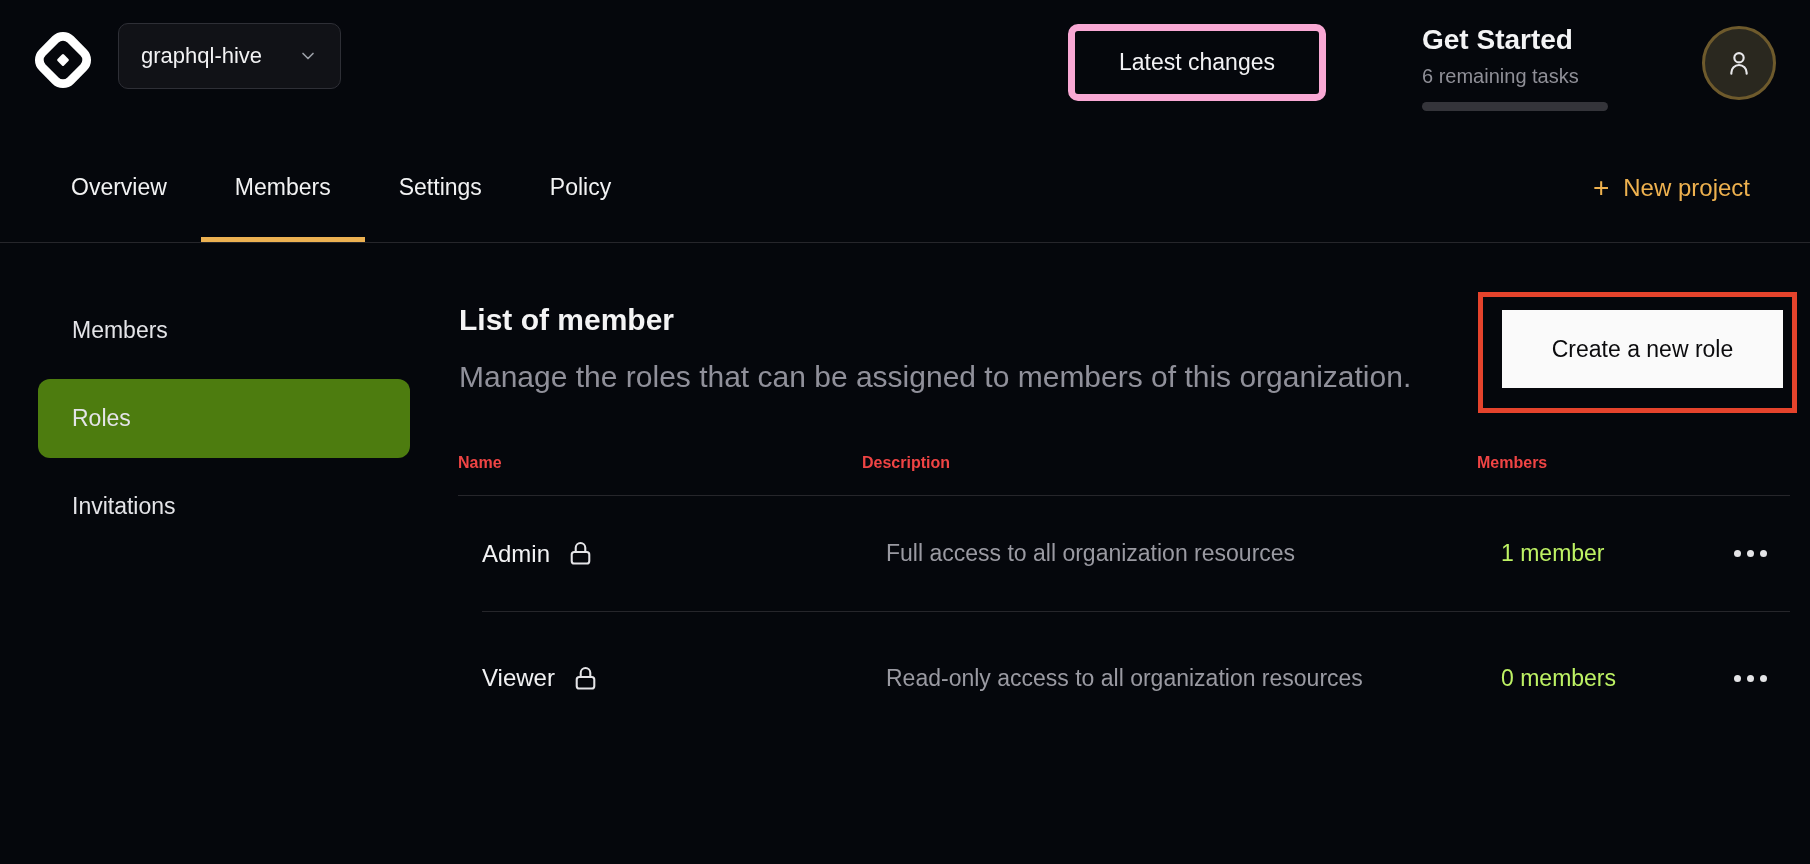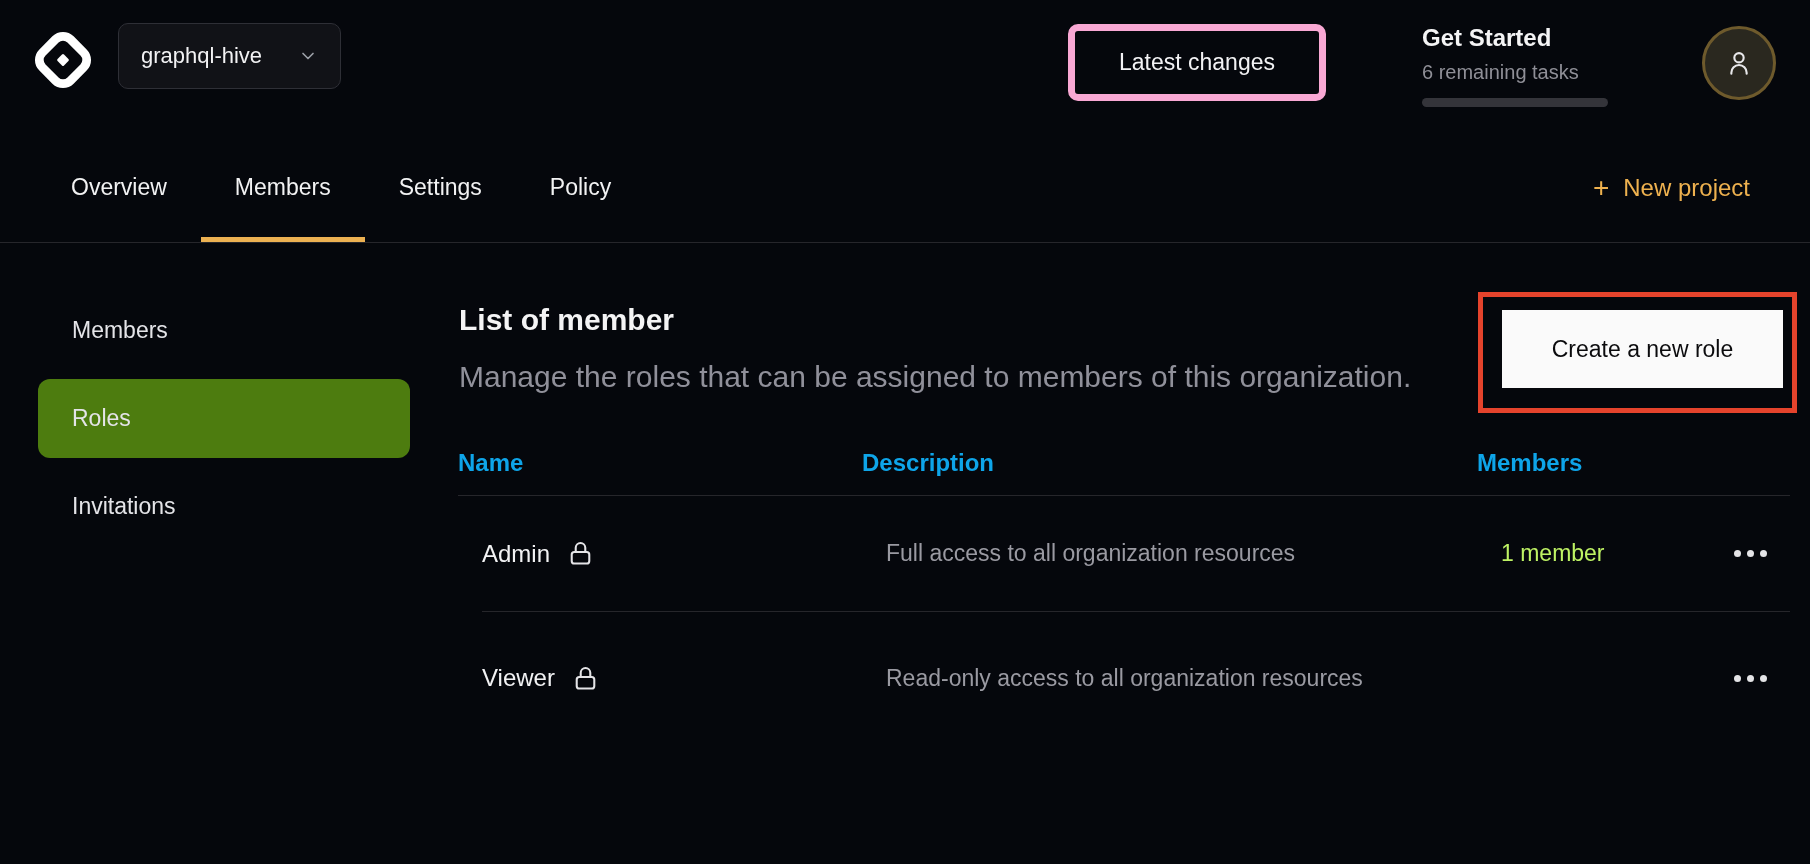--- a/index.html
+++ b/index.html
@@ -19,21 +19,21 @@
   }
   .org-btn .org-name { font-size: 22px; font-weight: 500; color: #f2f2f4; }
   .chev { width: 20px; height: 20px; margin-left: auto; }
   .latest-btn {
     position: absolute; left: 1068px; top: 24px; width: 258px; height: 77px;
     background: transparent; border: 7px solid #f9a8d4; border-radius: 10px;
     display: flex; align-items: center; justify-content: center;
     font-size: 23px; color: #f2f2f4; font-family: "Liberation Sans", sans-serif; cursor: pointer;
   }
   .get-started { position: absolute; left: 1422px; top: 24px; width: 190px; }
-  .gs-title { font-size: 24px; font-weight: 700; color: #f4f4f5; }
+  .gs-title { font-size: 28px; font-weight: 700; color: #f4f4f5; }
   .gs-sub { margin-top: 9px; font-size: 20px; color: #8f8f97; }
   .gs-bar { margin-top: 14px; width: 186px; height: 9px; border-radius: 5px; background: #34343a; overflow: hidden; }
   .gs-fill { height: 100%; width: 0%; background: #ecb152; }
   .avatar {
     position: absolute; left: 1702px; top: 26px; width: 74px; height: 74px;
     border-radius: 50%; border: 3px solid #6e5a2c; background: #2a281f;
     display: flex; align-items: center; justify-content: center; cursor: pointer;
   }
 
   
@@ -77,21 +77,21 @@
   }
   .annotation {
     position: absolute; left: 1478px; top: 292px; width: 319px; height: 121px;
     border: 5px solid #e5432c; pointer-events: none;
   }
 
   
   .roles-table { position: absolute; left: 458px; top: 430px; width: 1332px; }
   .thead { position: relative; height: 66px; border-bottom: 1px solid #26262b; }
   .th { position: absolute; top: 0; height: 100%; display: flex; align-items: center;
-        font-size: 24px; font-weight: 700; color: #0ea5e9; }
+        font-size: 16px; font-weight: 700; color: #ef4444; }
   .th.c-name { left: 0; }
   .th.c-desc { left: 404px; }
   .th.c-members { left: 1019px; }
 
   .trow { position: relative; margin-left: 24px; }
   .trow.r1 { height: 116px; border-bottom: 1px solid #26262b; }
   .trow.r2 { height: 132px; }
   .cell { position: absolute; top: 0; height: 100%; display: flex; align-items: center; }
   .cell.c-name { left: 0; gap: 15px; font-size: 24px; color: #f2f2f4; }
   .cell.c-desc { left: 404px; width: 480px; font-size: 23px; color: #9a9aa2; line-height: 33px; }
@@ -191,20 +191,21 @@
 
     <div class="trow r2">
       <div class="cell c-name">
         <span>Viewer</span>
         <svg class="lock" viewBox="0 0 24 24">
           <rect x="5.2" y="10.8" width="13.6" height="9" rx="2" fill="none" stroke="currentColor" stroke-width="1.6"></rect>
           <path d="M8.3 10.8V7.6a3.7 3.7 0 0 1 7.4 0v3.2" fill="none" stroke="currentColor" stroke-width="1.6"></path>
         </svg>
       </div>
       <div class="cell c-desc">Read-only access to all organization resources</div>
+      <div class="cell c-members">0 members</div>
       <button class="menu-btn" aria-label="menu">
         <i></i>
           <i></i>
           <i></i>
       </button>
     </div>
   </div>
 
 </div>
 

